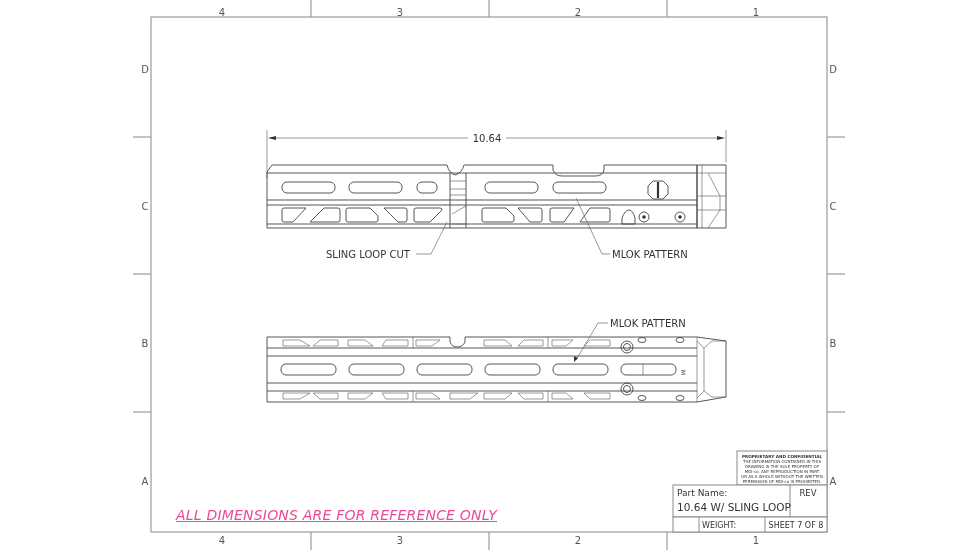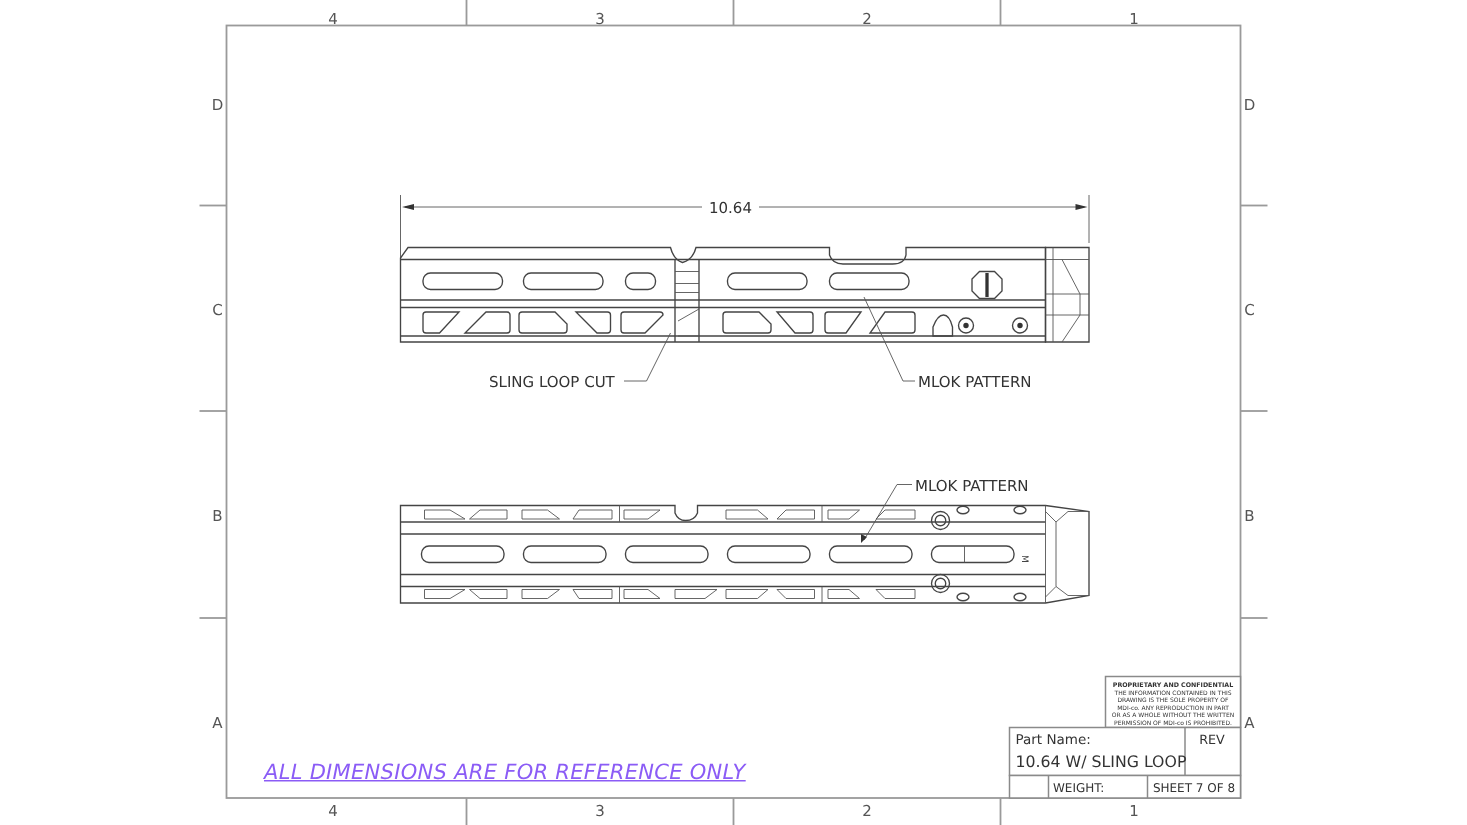--- a/index.html
+++ b/index.html
@@ -5,21 +5,21 @@
   html,body{margin:0;padding:0;background:#ffffff;}
   body{width:978px;height:550px;overflow:hidden;position:relative;font-family:"DejaVu Sans",sans-serif;}
   #sheet{position:absolute;left:0;top:0;width:978px;height:550px;}
   .zl{font-family:"DejaVu Sans",sans-serif;font-size:10px;fill:#555;}
   .lbl{font-family:"DejaVu Sans",sans-serif;font-size:10px;fill:#333;}
   .ln{stroke:#444;stroke-width:0.9;fill:none;}
   .thin{stroke:#555;stroke-width:0.6;fill:none;}
   .frame{stroke:#9a9a9a;stroke-width:1.2;fill:none;}
   .tb{stroke:#8a8a8a;stroke-width:1;fill:#fff;}
   .tbt{font-family:"DejaVu Sans",sans-serif;fill:#333;}
-  .note{position:absolute;left:176px;top:507px;font-family:"DejaVu Sans",sans-serif;font-style:italic;font-size:14px;color:#8b5cf6;text-decoration:underline;letter-spacing:0.2px;white-space:nowrap;}
+  .note{position:absolute;left:176px;top:507px;font-family:"DejaVu Sans",sans-serif;font-style:italic;font-size:14px;color:#ec4899;text-decoration:underline;letter-spacing:0.2px;white-space:nowrap;}
 </style>
 </head>
 <body>
 
 <svg id="sheet" viewBox="0 0 978 550" xmlns="http://www.w3.org/2000/svg">
 
   <g>
     <rect class="frame" x="151" y="17" width="676" height="515"></rect>
 
     <line class="frame" x1="311" y1="0" x2="311" y2="17"></line>

